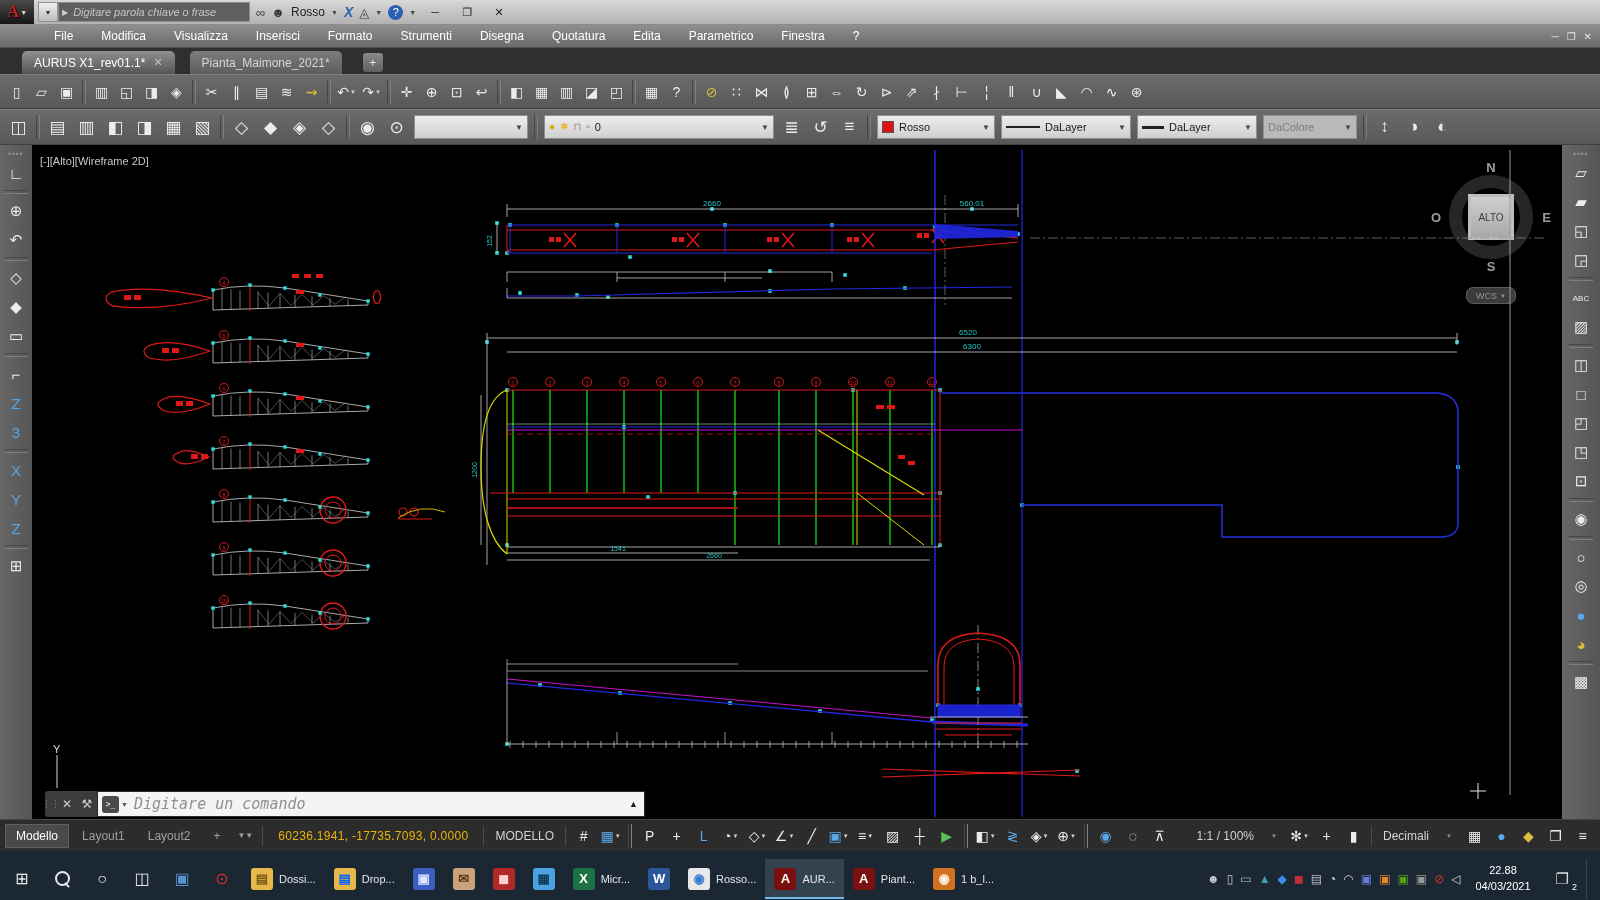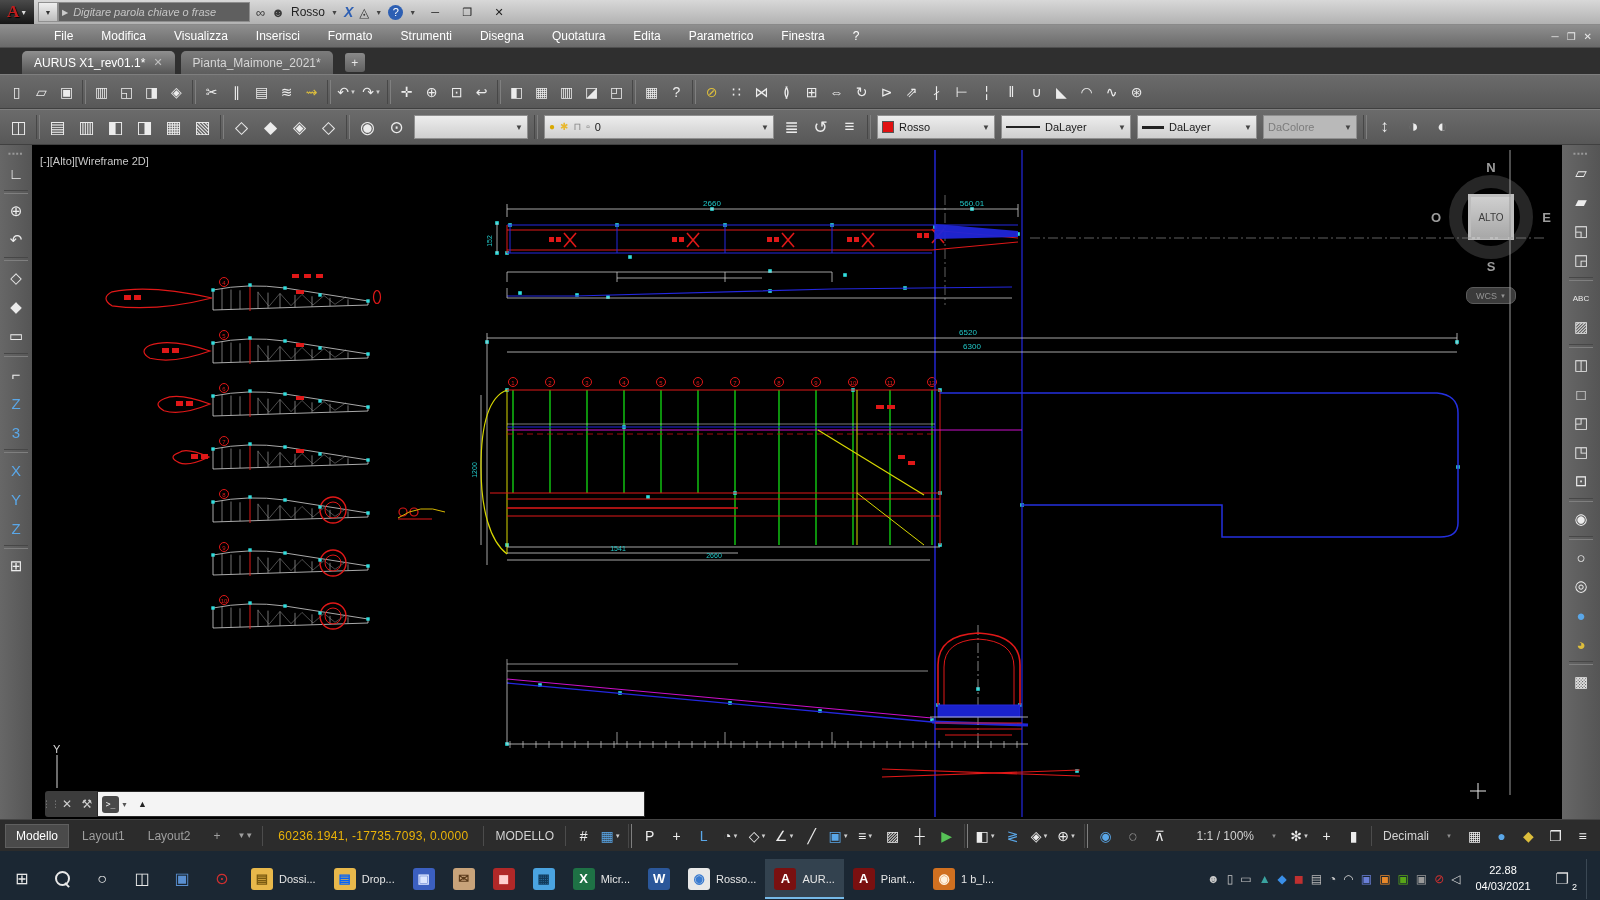--- a/index.html
+++ b/index.html
@@ -26,21 +26,21 @@
   .xico{color:#2d5fb3;font-weight:bold;font-size:14px;font-style:italic;}
   .helpico{width:15px;height:15px;border-radius:50%;background:#2d5fb3;color:#fff;font-size:11px;display:flex;align-items:center;justify-content:center;}
   .wbtn{width:26px;height:18px;display:flex;align-items:center;justify-content:center;font-size:11px;color:#222;}
 
   
   #menubar{height:22px;background:linear-gradient(#8f8f8f,#6a6a6a);display:flex;align-items:center;padding-left:40px;border-bottom:1px solid #4f4f4f;}
   .menu-item{color:#fff;font-size:12px;padding:0 14px;height:22px;display:flex;align-items:center;}
   #menubar .mini-controls{margin-left:auto;display:flex;gap:8px;padding-right:8px;color:#e8e8e8;font-size:10px;}
 
   
-  #tabsbar{height:26px;background:#2f2f2f;display:flex;align-items:flex-end;padding-left:22px;gap:6px;}
+  #tabsbar{height:26px;background:#2f2f2f;display:flex;align-items:flex-end;padding-left:22px;gap:15px;}
   .dtab{height:23px;display:flex;align-items:center;gap:8px;padding:0 12px;font-size:12px;border-radius:5px 5px 0 0;}
   .dtab.active{background:linear-gradient(#8f8f8f,#565656);color:#fff;}
   .dtab.inactive{background:linear-gradient(#7c7c7c,#5d5d5d);color:#d6d6d6;}
   .dtab .tclose{color:#c0c0c0;font-size:11px;}
   .tab-plus{width:20px;height:19px;margin-left:6px;margin-bottom:2px;background:linear-gradient(#8a8a8a,#606060);border-radius:3px;
     color:#e8e8e8;font-size:12px;display:flex;align-items:center;justify-content:center;}
 
   
   #toolbar1,#toolbar2{background:linear-gradient(#6b6b6b,#585858);display:flex;align-items:center;padding:0 4px;border-top:1px solid #7e7e7e;border-bottom:1px solid #404040;}
   #toolbar1{height:33px;}
@@ -965,20 +965,21 @@
         <line x1="1478" y1="778" x2="1478" y2="794" stroke="#e8e8e8" stroke-width="1"></line>
       </svg>
 
       <div id="cmdbar">
         <div class="cgrip">⋮⋮</div>
         <div class="cbtn">✕</div>
         <div class="cbtn">⚒</div>
         <div class="cinput">
           <span class="cprompt">&gt;_</span>
           <span class="cpdd">▼</span>
+          <input placeholder="Digitare un comando" style="">
           <span class="cup">▲</span>
         </div>
       </div>
     </div>
 
     <div id="righttools">
       <span class="grip">▪▪▪▪</span>
       <span style="display:flex;flex-direction:column;align-items:center;gap:1px;">
           <div class="tbtn">
             <span>▱</span>

